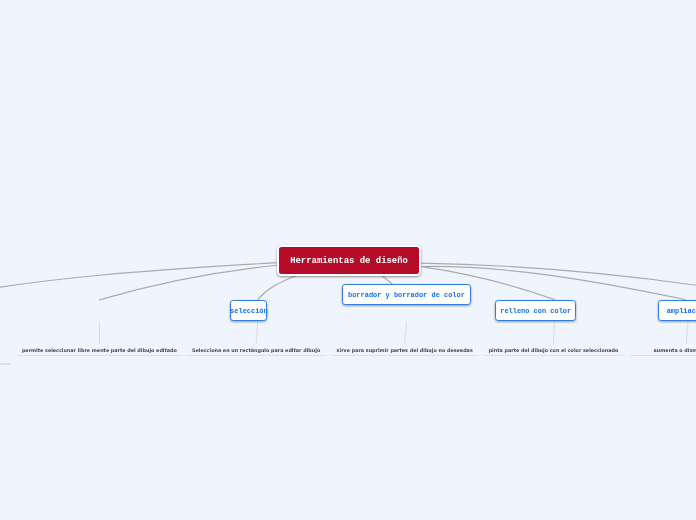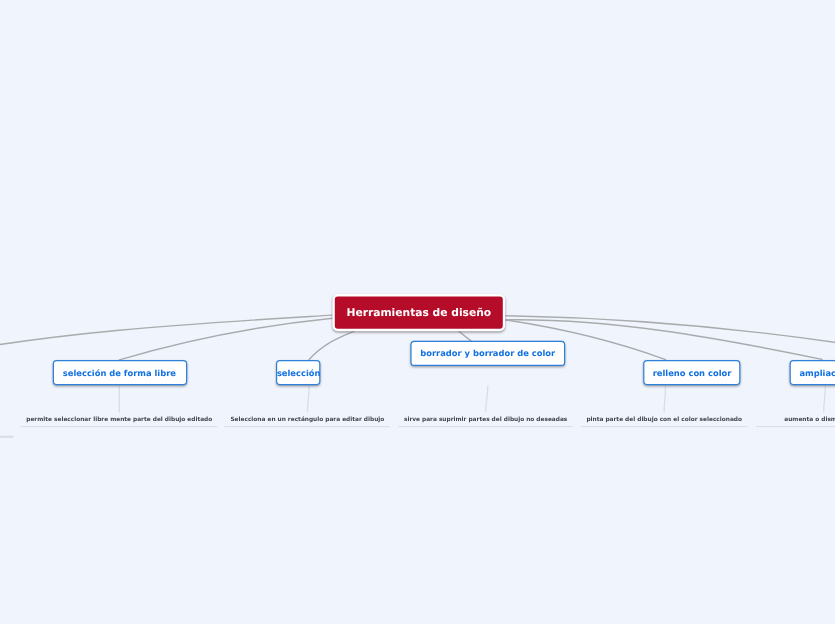--- a/index.html
+++ b/index.html
@@ -6,21 +6,21 @@
   html,body{margin:0;padding:0;}
   body{
     width:696px;height:520px;overflow:hidden;
     background:#f0f4fd;
     font-family:"DejaVu Sans",sans-serif;
   }
   #canvas{transform:translateZ(0);}
   #canvas{position:relative;width:696px;height:520px;overflow:hidden;}
   svg#links{position:absolute;left:0;top:0;width:696px;height:520px;}
 
-  .node{position:absolute;box-sizing:border-box;display:flex;align-items:center;justify-content:center;white-space:nowrap;}
+  .node{position:absolute;box-sizing:border-box;display:flex;align-items:center;justify-content:center;white-space:nowrap;font-family:Liberation Mono, monospace;}
 
   .root{
     background:#b50c2a;color:#ffffff;
     border:2px solid #ffffff;border-radius:4.5px;
     font-weight:bold;font-size:8.93px;
     filter:drop-shadow(0.8px 1.2px 1.1px rgba(60,55,55,.55));
   }
   .child span{position:relative;top:0.8px;}
   .root span{position:relative;top:0.6px;}
   .child{
@@ -54,30 +54,27 @@
       <path d="M406.5,321.4 C406.5,330 404.7,335 404.7,343.8"></path>
       <path d="M554.6,321.4 C554.6,330 553.5,335 553.5,343.8"></path>
       <path d="M687.8,321.4 C687.8,330 686.4,335 686.4,343.8"></path>
     </g>
   </svg>
 
   <div class="node root" style="left:276.7px;top:245.4px;width:144.7px;height:30.4px;">
     <span>Herramientas de diseño</span>
   </div>
 
-  <div class="node child" style="left:43.5px;top:300px;width:112px;height:20.5px;">
-    <span>selección de forma libre</span>
-  </div>
   <div class="node child" style="left:230.4px;top:300px;width:37px;height:20.5px;">
     <span>selección</span>
   </div>
   <div class="node child" style="left:341.6px;top:284px;width:129.7px;height:20.5px;">
     <span>borrador y borrador de color</span>
   </div>
-  <div class="node child" style="left:536px;top:300px;width:81.4px;height:20.5px;">
+  <div class="node child" style="left:495px;top:300px;width:81.4px;height:20.5px;">
     <span>relleno con color</span>
   </div>
   <div class="node child" style="left:658.3px;top:300px;width:58.4px;height:20.5px;">
     <span>ampliación</span>
   </div>
 
   <div class="leaf" style="left:-52px;top:346.5px;width:57px;">
     <div class="txt">n</div>
   </div>
   <div class="leaf" style="left:-60px;top:360.9px;width:71px;">

